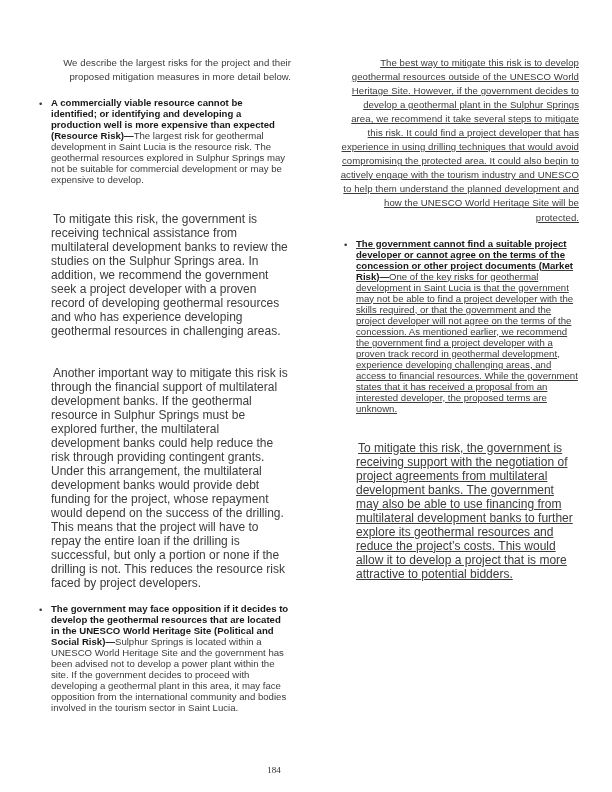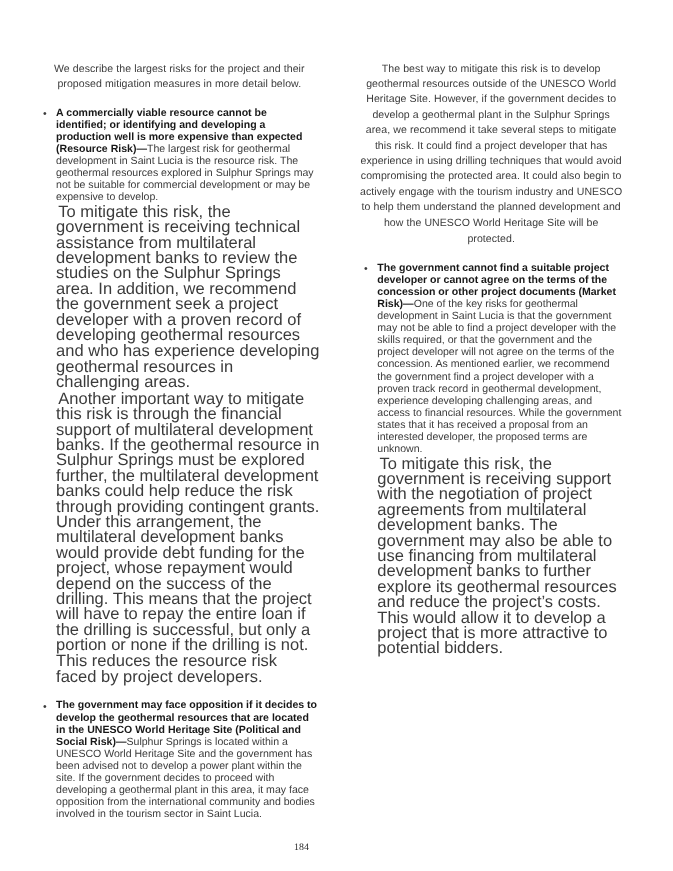--- a/index.html
+++ b/index.html
@@ -25,29 +25,30 @@
   }
   .col {
     position: absolute;
     top: 56px;
   }
   .col-left {
     left: 35px;
     width: 256px;
   }
   .col-right {
-    left: 327px;
+    left: 340px;
     width: 239px;
+    text-decoration: underline;
   }
   p.body-para {
     margin: 0 0 0 0;
     font-size: 9.6px;
     line-height: 14.05px;
     color: #3b3b3b;
-    text-align: center;
+    text-align: right;
     letter-spacing: 0.005em;
     word-spacing: 0.01em;
   }
   .bullet-list {
     margin: 0;
     padding: 0;
     list-style: none;
   }
   .bullet-item {
     position: relative;
@@ -68,22 +69,22 @@
   .bullet-body {
     font-size: 9.6px;
     line-height: 11px;
     color: #3b3b3b;
   }
   .bullet-head {
     font-weight: bold;
     color: #181818;
   }
   .bullet-sub {
-    margin-top: 1px;
-    font-size: 15px;
+    margin-top: 27px;
+    font-size: 12px;
     line-height: 14.05px;
     color: #3b3b3b;
     text-indent: 2px;
   }
   .page-number {
     position: absolute;
     left: 0;
     top: 765px;
     width: 548px;
     text-align: center;

